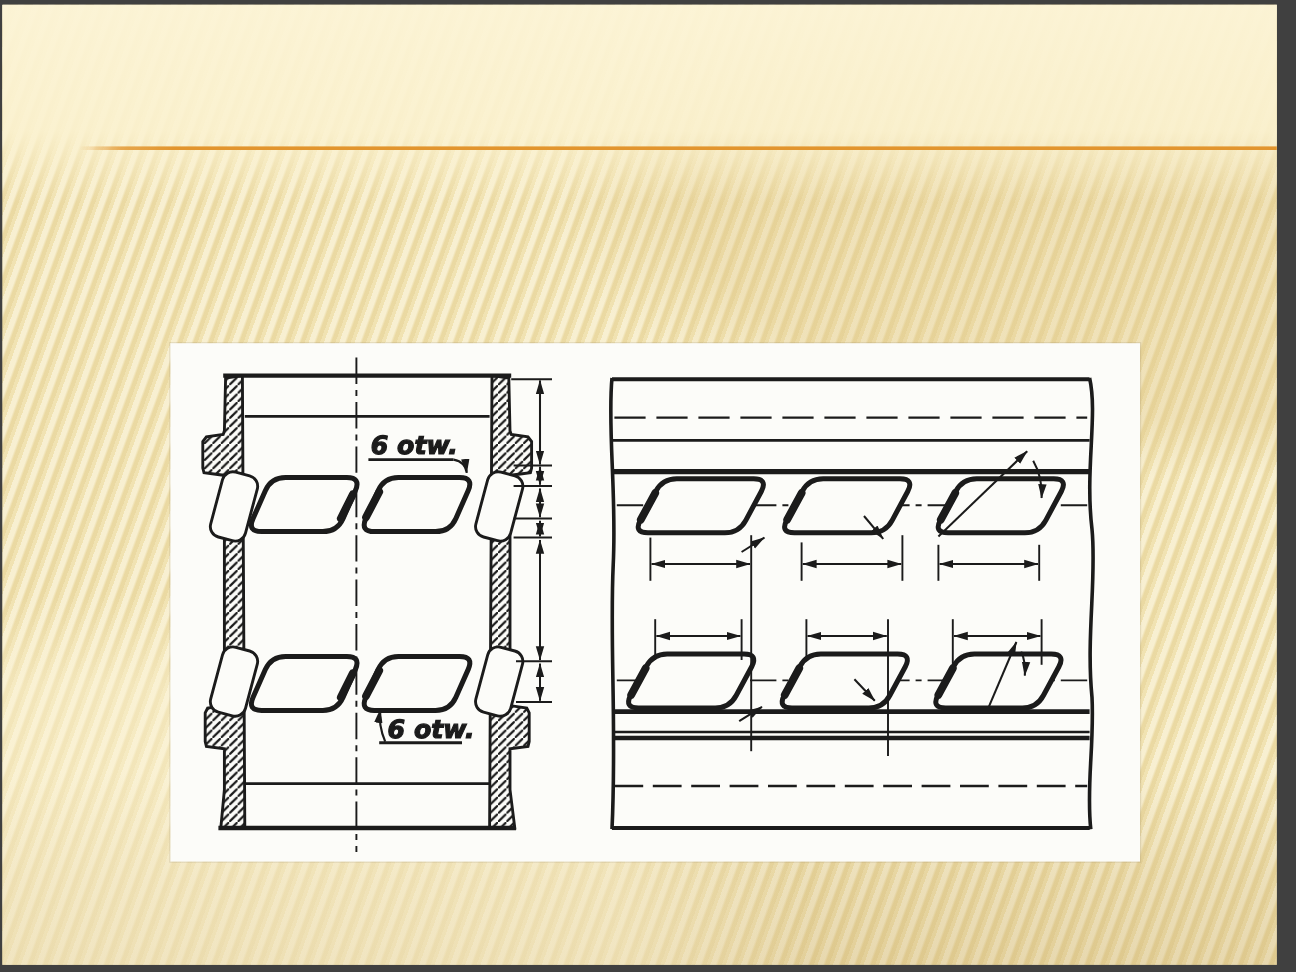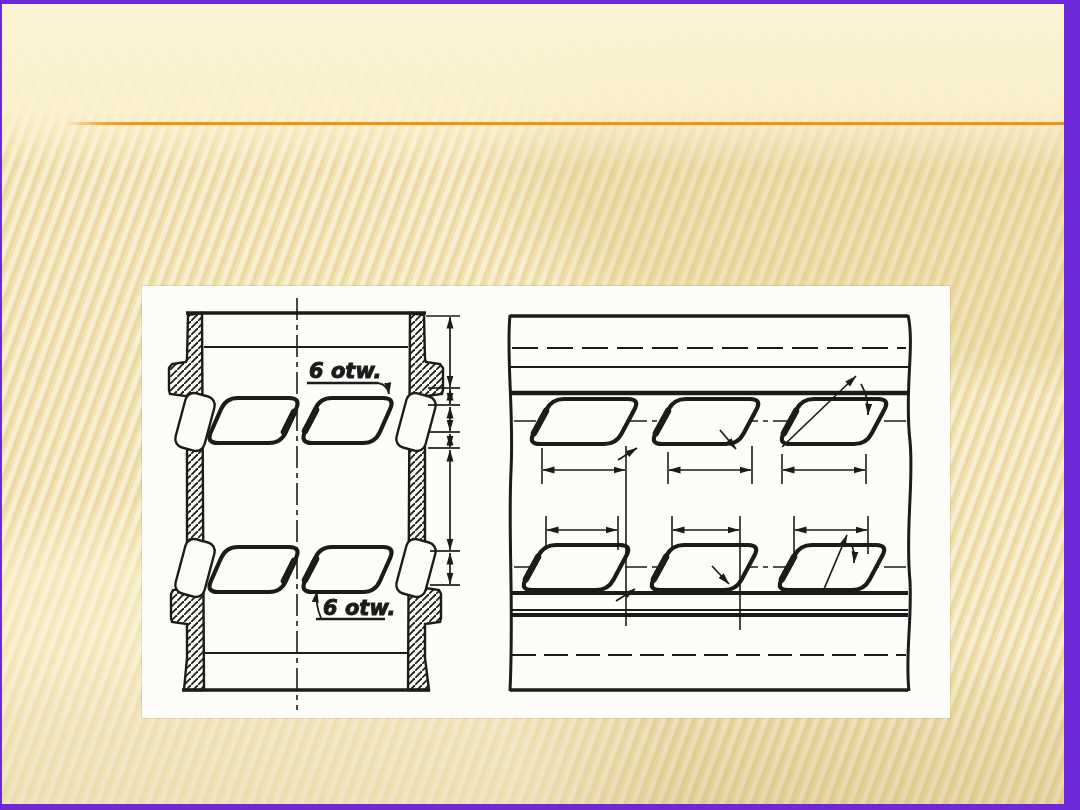--- a/index.html
+++ b/index.html
@@ -1,16 +1,16 @@
 <!DOCTYPE html>
 <html><head>
 <meta charset="utf-8">
 <style>
   html,body{margin:0;padding:0;background:#222;}
-  .stage{position:relative;width:1080px;height:810px;background:#6d28d9;overflow:hidden;
+  .stage{position:relative;width:1080px;height:810px;background:#404040;overflow:hidden;
          font-family:"DejaVu Sans","Liberation Sans",sans-serif;}
   .bg{position:absolute;left:2px;top:4px;width:1062px;height:800px;
       background-color:#efe0ab;
       background-image:
         linear-gradient(180deg, rgba(252,244,214,.96) 0, rgba(251,242,208,.9) 105px, rgba(251,242,208,0) 165px),
         radial-gradient(ellipse 760px 330px at 94% 20%, rgba(220,194,128,.30) 0 56%, rgba(220,194,128,0) 71%),
         radial-gradient(ellipse 900px 420px at 8% 96%, rgba(252,244,214,.45) 0 48%, rgba(252,244,214,0) 66%),
         linear-gradient(0deg, rgba(193,162,94,.30) 0, rgba(193,162,94,.20) 75px, rgba(193,162,94,0) 160px),
         repeating-linear-gradient(110deg, rgba(255,252,240,.55) 0 4px, rgba(229,209,152,.45) 6px 9px, rgba(243,230,188,.4) 9px 12px);
   }

